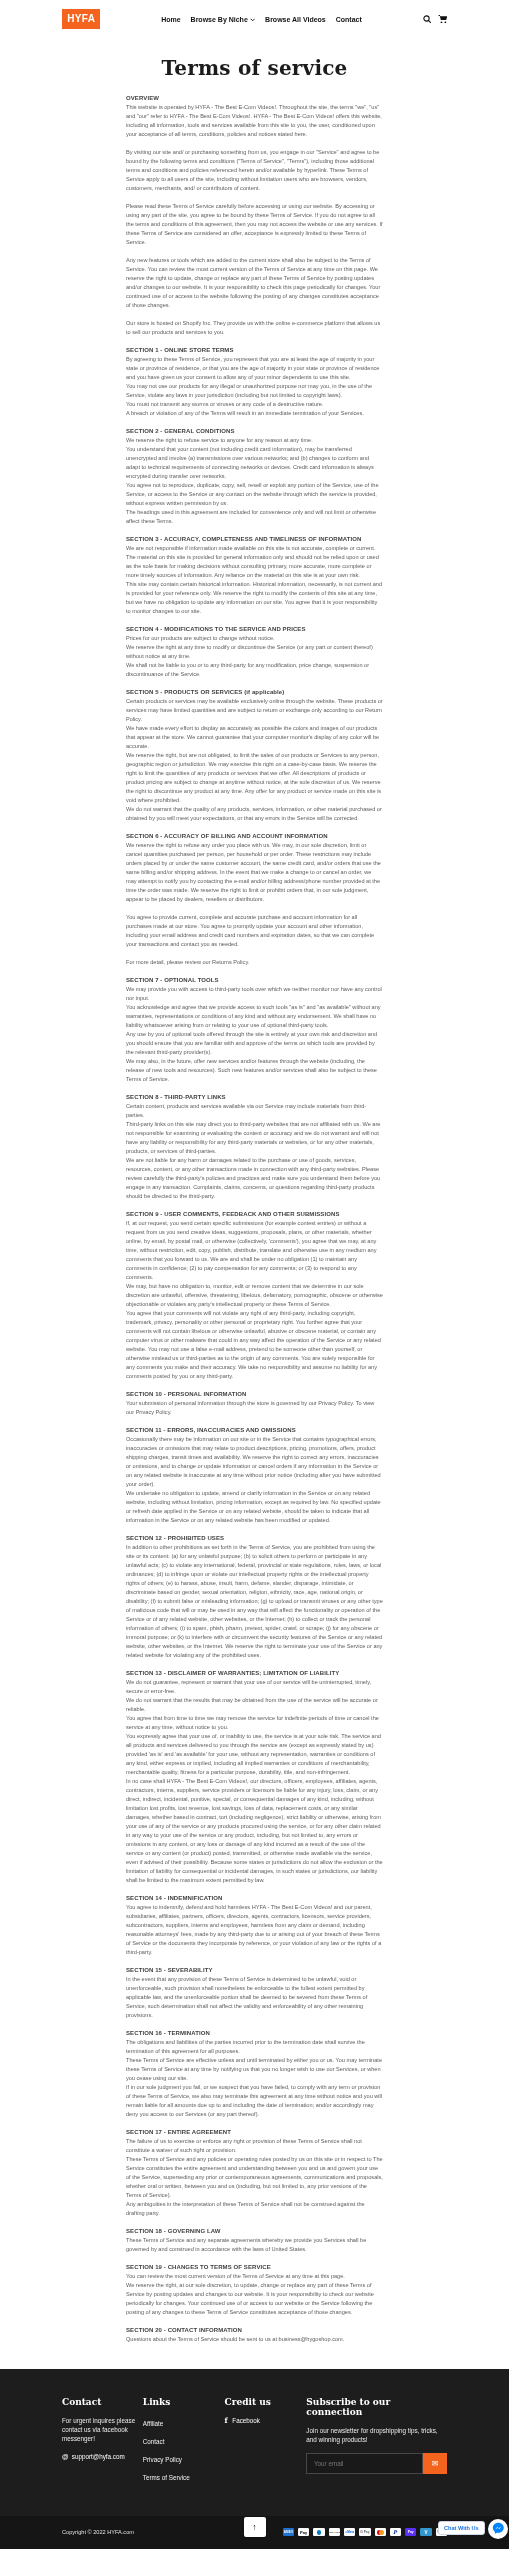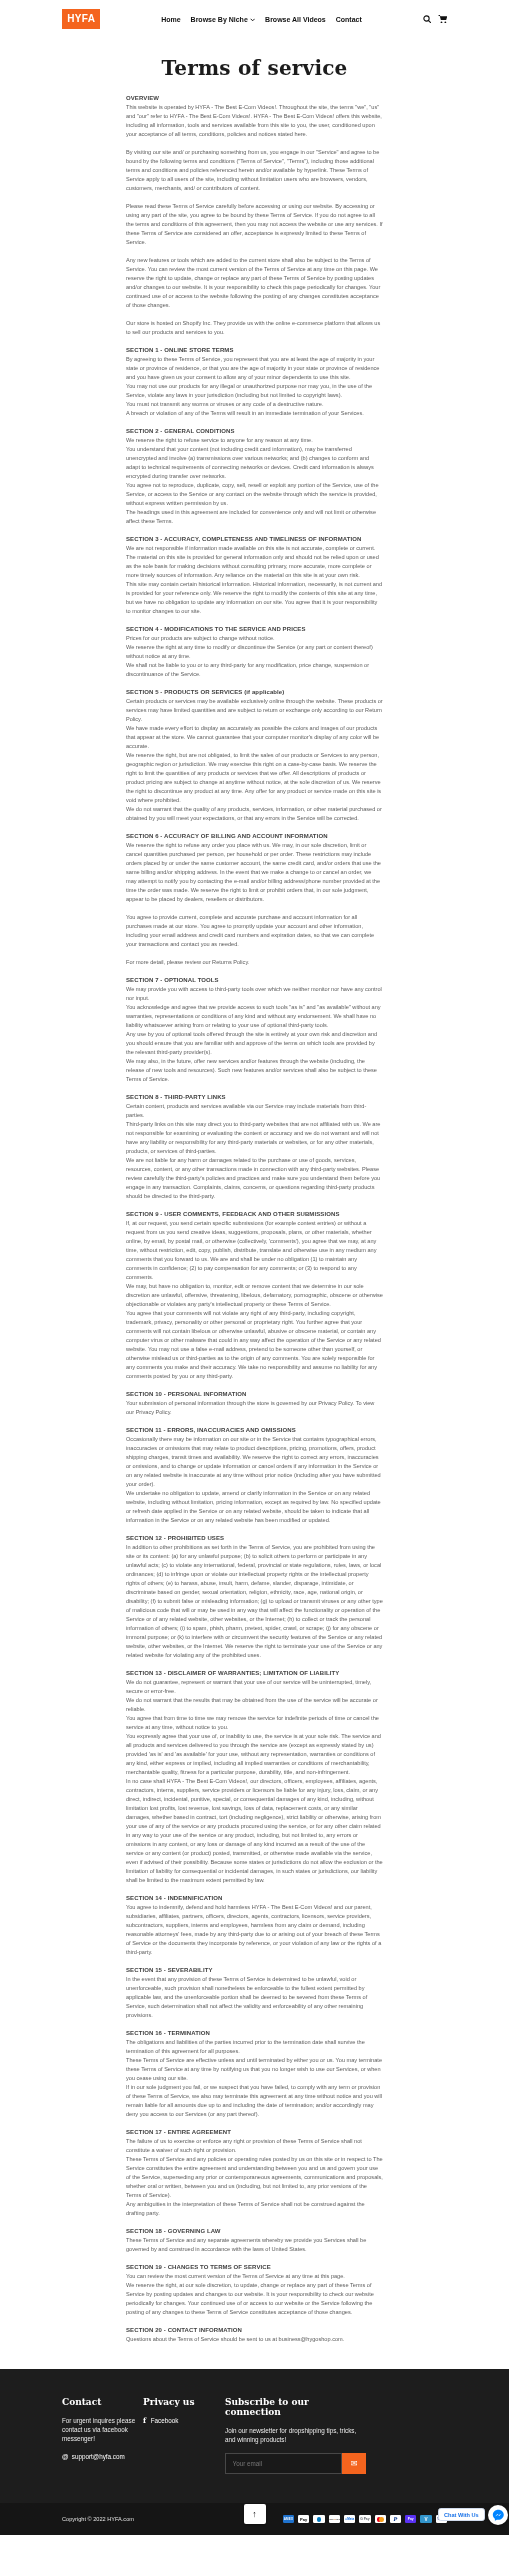--- a/index.html
+++ b/index.html
@@ -234,22 +234,31 @@
   <div class="footer">
     <div class="footer-grid container">
       <div class="fcol fcol-contact">
         <h4>Contact</h4>
         <p class="ftext">For urgent inquires please contact us via facebook messenger!</p>
         <a class="femail">
           <span class="at-icon">@</span>
           <span>support@hyfa.com</span>
         </a>
       </div>
+      <div class="fcol fcol-links">
+        <h4>Links</h4>
+        <ul class="flinks">
+            <li><a>Affiliate</a></li>
+            <li><a>Contact</a></li>
+            <li><a>Privacy Policy</a></li>
+            <li><a>Terms of Service</a></li>
+          </ul>
+      </div>
       <div class="fcol fcol-follow">
-        <h4>Privacy us</h4>
+        <h4>Credit us</h4>
         <a class="fsocial">
           <span class="fb-f">f</span>
           <span>Facebook</span>
         </a>
       </div>
       <div class="fcol fcol-news">
         <h4>Subscribe to our connection</h4>
         <p class="ftext">Join our newsletter for dropshipping tips, tricks, and winning products!</p>
         <div class="nl-row">
           <input class="nl-input" type="email" placeholder="Your email" style="">

